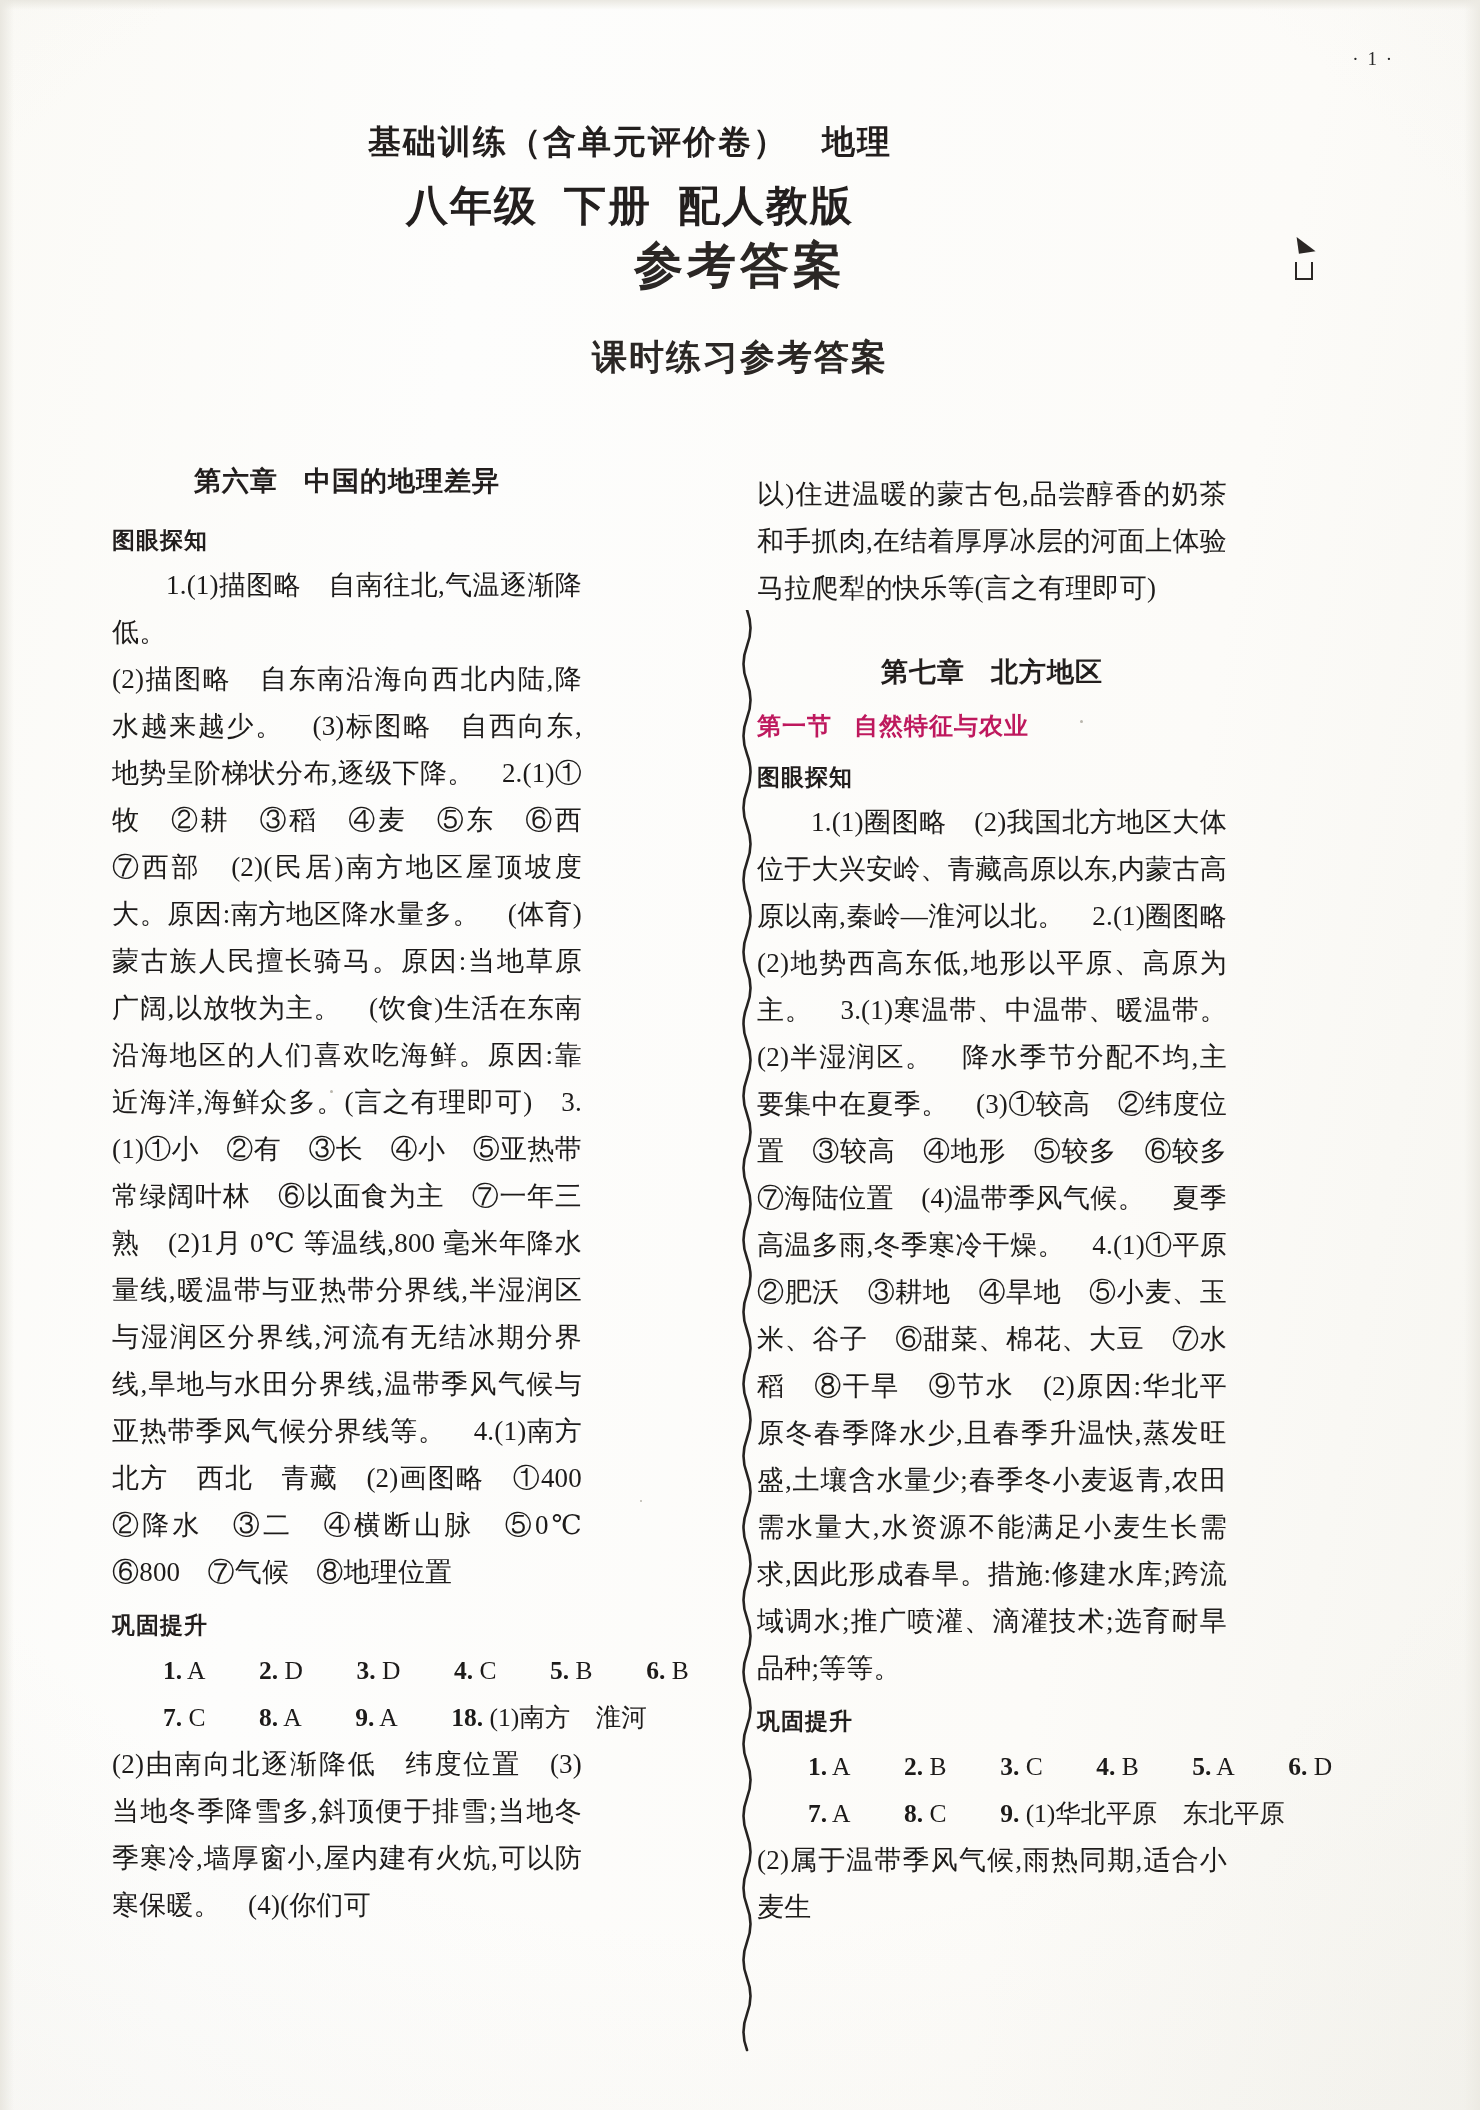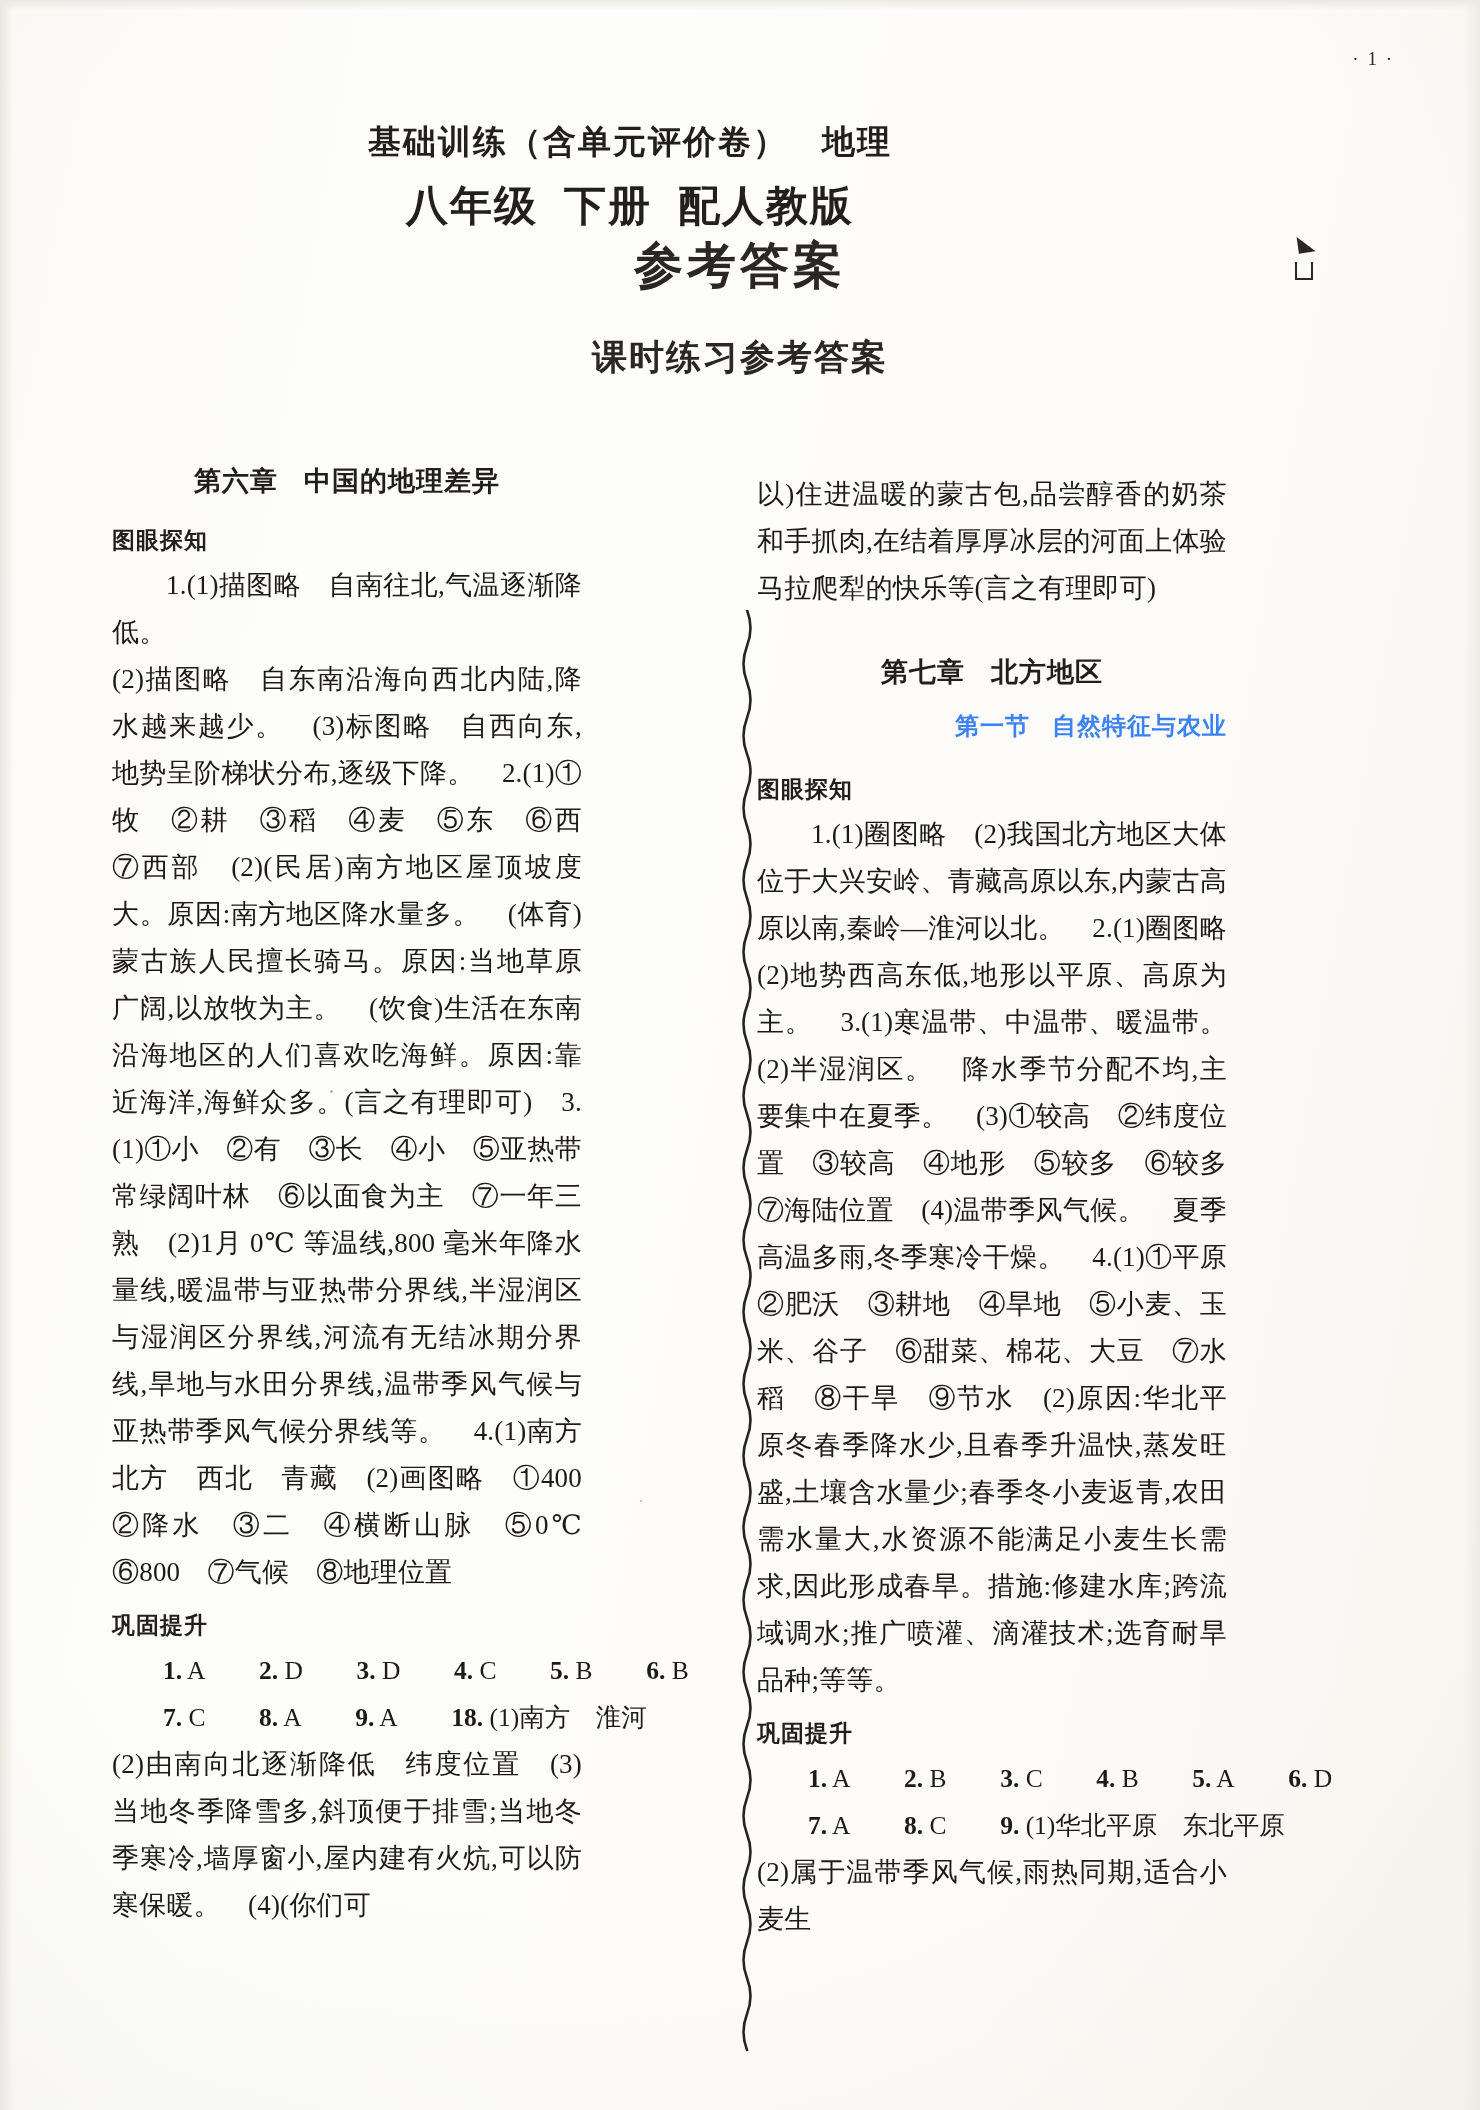--- a/index.html
+++ b/index.html
@@ -88,24 +88,24 @@
 
   
   .chapter{
     text-align:center;
     font-family:"DejaVu Sans","Liberation Sans",sans-serif;
     font-weight:bold;font-size:27px;letter-spacing:1px;color:#221e1d;
     margin:8px 0 26px 0;
   }
   .chapter .gap{display:inline-block;width:26px;}
   .section{
-    text-align:right;
-    font-family:"DejaVu Sans","Liberation Sans",sans-serif;
-    font-weight:bold;font-size:24px;letter-spacing:1px;color:#3b82f6;
-    margin:-6px 0 32px 0;
+    text-align:left;
+    font-family:"DejaVu Sans","Liberation Sans",sans-serif;
+    font-weight:bold;font-size:24px;letter-spacing:1px;color:#be185d;
+    margin:-6px 0 20px 0;
   }
   .section .gap{display:inline-block;width:22px;}
   .grouphead{
     font-family:"DejaVu Sans","Liberation Sans",sans-serif;
     font-weight:bold;font-size:23px;letter-spacing:1px;color:#221e1d;
     margin:14px 0 6px 0;
   }
   p.body{
     margin:0;
     font-size:27px;

